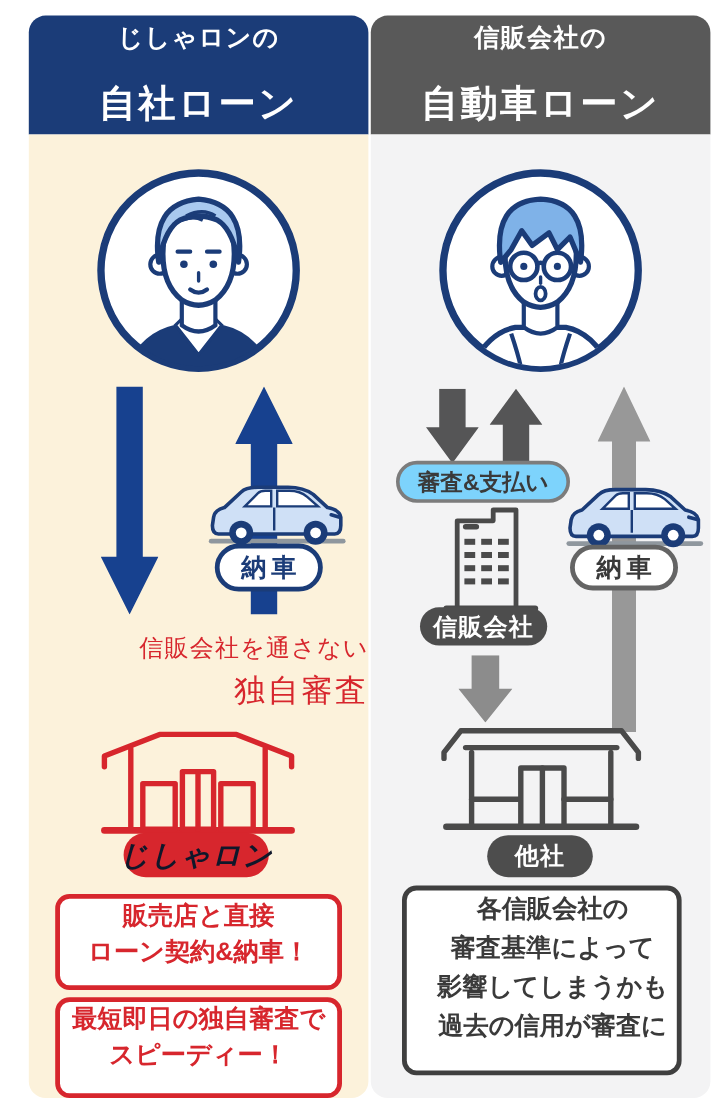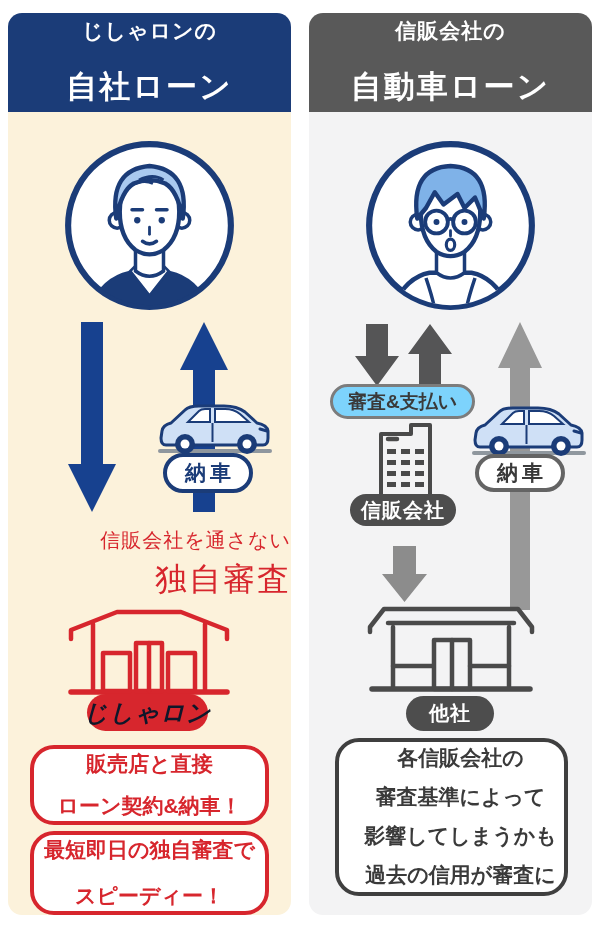--- a/index.html
+++ b/index.html
@@ -13,21 +13,21 @@
     --gray-arrow-dark:#555556;
     --gray-arrow-mid:#8c8c8c;
     --gray-arrow-light:#989898;
     --text-dark:#3a3a3a;
   }
   *{margin:0;padding:0;box-sizing:border-box;}
   body{background:#ffffff;font-family:"Liberation Sans","DejaVu Sans",sans-serif;}
   .canvas{position:relative;width:600px;height:929px;background:#ffffff;overflow:hidden;}
 
   .col{position:absolute;top:13px;width:283px;height:902px;}
-  .col-left{left:8px;}
+  .col-left{left:24px;}
   .col-right{left:309px;}
 
   .col-header{height:99px;border-radius:14px 14px 0 0;display:flex;flex-direction:column;
     align-items:center;justify-content:center;color:#fff;text-align:center;}
   .col-header.blue{background:var(--navy-deep);}
   .col-header.gray{background:var(--gray-header);}
   .hdr-line1{font-size:21px;font-weight:700;letter-spacing:1px;}
   .hdr-line2{font-size:31px;font-weight:800;letter-spacing:2px;margin-top:21px;}
 
   .col-body{position:relative;height:803px;border-radius:0 0 14px 14px;}
@@ -39,24 +39,24 @@
   .pill{display:flex;align-items:center;justify-content:center;border-radius:999px;
     font-weight:800;white-space:nowrap;}
   .pill-navy-outline{background:#fff;border:4px solid var(--navy-deep);color:var(--navy-deep);font-size:21px;letter-spacing:4px;padding-left:4px;}
   .pill-gray-outline{background:#7dd3fc;border:3px solid #7c7c7c;color:var(--text-dark);font-size:19px;}
   .pill-gray-outline2{background:#fff;border:4px solid #646464;color:var(--text-dark);font-size:21px;letter-spacing:4px;padding-left:4px;}
   .pill-red{background:var(--red);color:#0f172a;font-size:24px;letter-spacing:1px;font-style:italic;}
   .pill-dark{background:var(--gray-pill);color:#fff;font-size:20px;letter-spacing:1px;}
 
   .emphasis{width:100%;text-align:right;color:var(--red);font-weight:400;}
   .emphasis .em1{font-size:20px;letter-spacing:1px;}
-  .emphasis .em2{font-size:32px;letter-spacing:2px;margin-top:4px;}
-
-  .info-box{background:#fff;border-radius:24px;display:flex;flex-direction:column;
-    align-items:center;justify-content:space-between;text-align:center;font-weight:800;line-height:1.45;}
+  .emphasis .em2{font-size:26px;letter-spacing:2px;margin-top:4px;}
+
+  .info-box{background:#fff;border-radius:12px;display:flex;flex-direction:column;
+    align-items:center;justify-content:flex-start;text-align:center;font-weight:800;line-height:1.45;}
   .box-red{border:4px solid var(--red);color:var(--red);font-size:21px;}
   .box-gray{border:4px solid #3f3f3f;color:var(--text-dark);font-size:21px;line-height:1.55;padding-left:18px;}
 
   svg{display:block;}
 </style>
 </head>
 <body>
 
 <svg width="0" height="0" style="position:absolute" aria-hidden="true">
   <symbol id="car" viewBox="0 0 122 62">
@@ -215,21 +215,21 @@
             <rect x="48" y="40" width="9" height="5"></rect>
           <rect x="20" y="51" width="9" height="5"></rect>
             <rect x="34" y="51" width="9" height="5"></rect>
             <rect x="48" y="51" width="9" height="5"></rect>
           <rect x="20" y="62" width="9" height="5"></rect>
             <rect x="34" y="62" width="9" height="5"></rect>
             <rect x="48" y="62" width="9" height="5"></rect>
         </g>
       </svg>
 
-      <div class="abs pill pill-dark" style="left:41px;top:382px;width:106px;height:32px">
+      <div class="abs pill pill-dark" style="left:41px;top:394px;width:106px;height:32px">
         <span>信販会社</span>
       </div>
 
       <svg class="abs" style="left:73px;top:434px" width="45" height="56" viewBox="0 0 45 56">
         <polygon points="11,0 34,0 34,28 45,28 22.5,56 0,28 11,28" fill="#8c8c8c"></polygon>
       </svg>
 
       <svg class="abs" style="left:189px;top:210px;z-index:1" width="44" height="288" viewBox="0 0 44 288">
         <polygon points="22,0 44,46 32,46 32,288 12,288 12,46 0,46" fill="#989898"></polygon>
       </svg>

